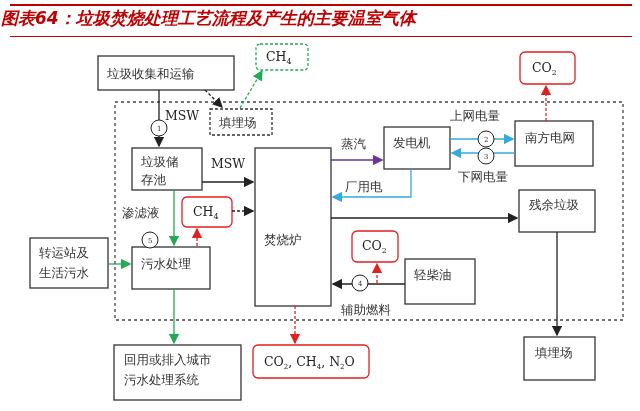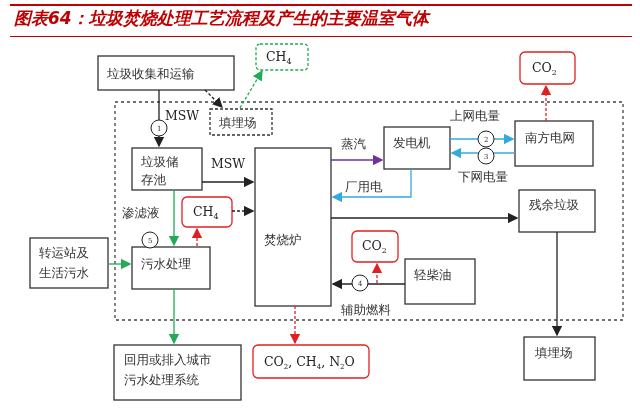--- a/index.html
+++ b/index.html
@@ -1,18 +1,18 @@
 <!DOCTYPE html>
 <html><head>
 <meta charset="utf-8">
 <style>
   html, body { margin:0; padding:0; background:#ffffff; }
   body { width:640px; height:411px; position:relative; overflow:hidden; font-family:"DejaVu Serif", serif; }
   .title-bar { position:absolute; left:10px; top:4px; width:622px; height:30px; border-top:2px solid #c00000; border-bottom:1px solid #c00000; }
-  .title { position:absolute; left:14px; top:7px; font-family:"DejaVu Sans", sans-serif; font-size:17px; font-weight:bold; font-style:italic; color:#c00000; white-space:nowrap; }
+  .title { position:absolute; left:1px; top:7px; font-family:"DejaVu Sans", sans-serif; font-size:17px; font-weight:bold; font-style:italic; color:#c00000; white-space:nowrap; }
   svg { position:absolute; left:0; top:0; }
   .lbl { font-family:"DejaVu Sans", sans-serif; font-size:12.5px; fill:#333; }
   .lbl-s { font-family:"DejaVu Serif", serif; font-size:12.5px; fill:#222; }
   .num { font-family:"DejaVu Serif", serif; font-size:7px; fill:#333; }
 </style>
 </head>
 <body>
 
 <div class="title-bar"></div>
 <div class="title">图表64：垃圾焚烧处理工艺流程及产生的主要温室气体</div>

